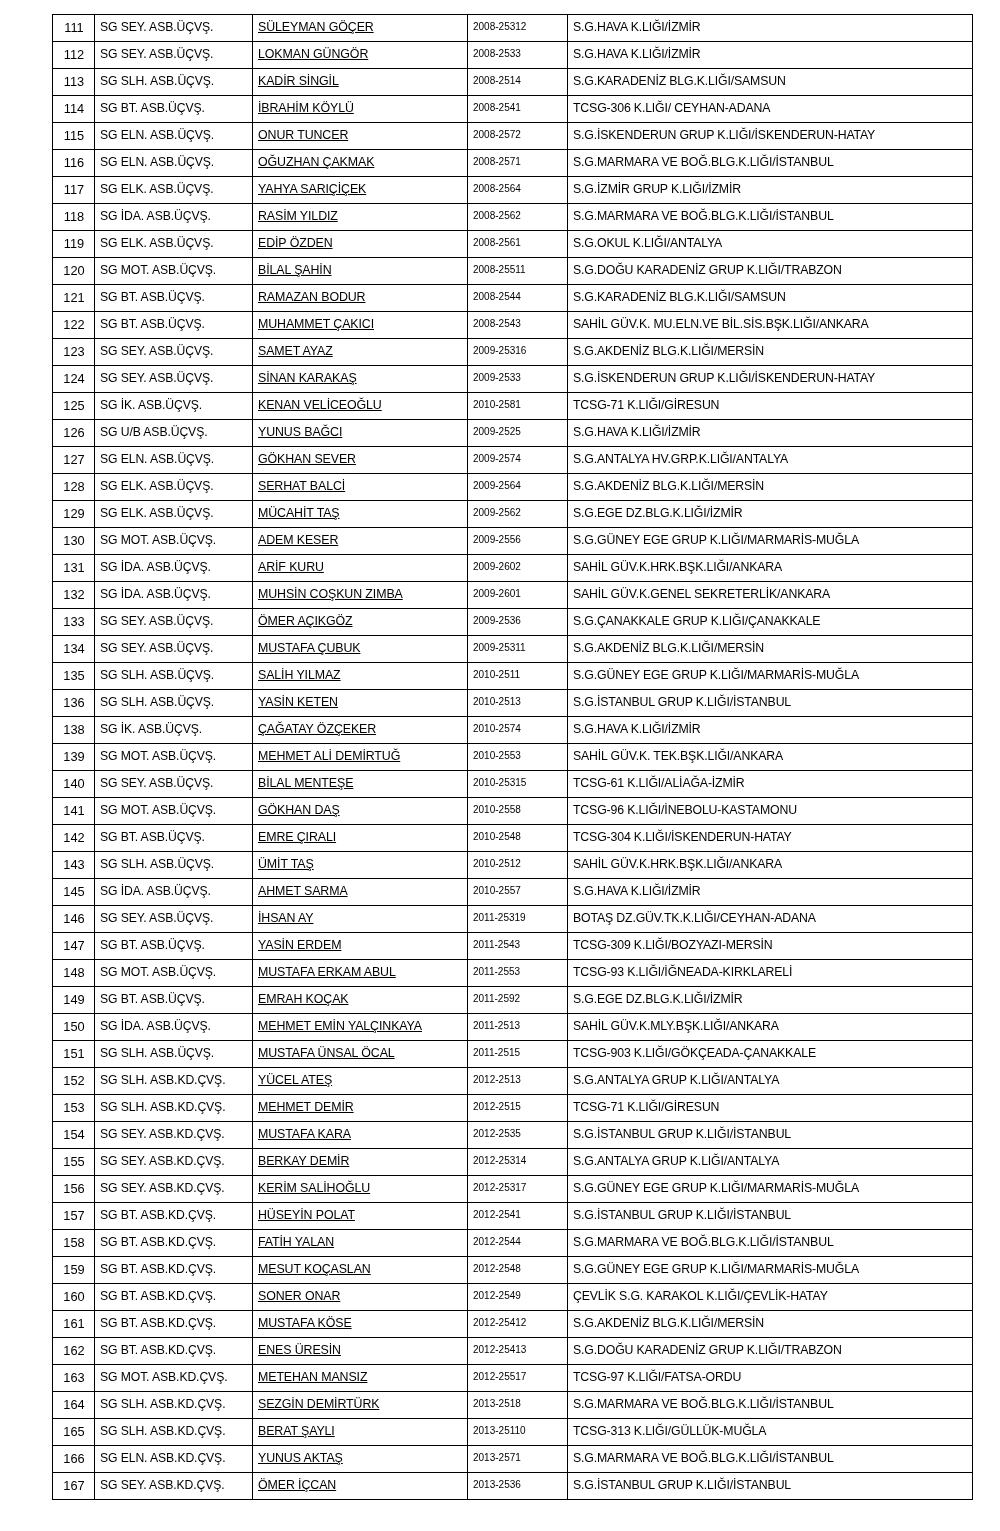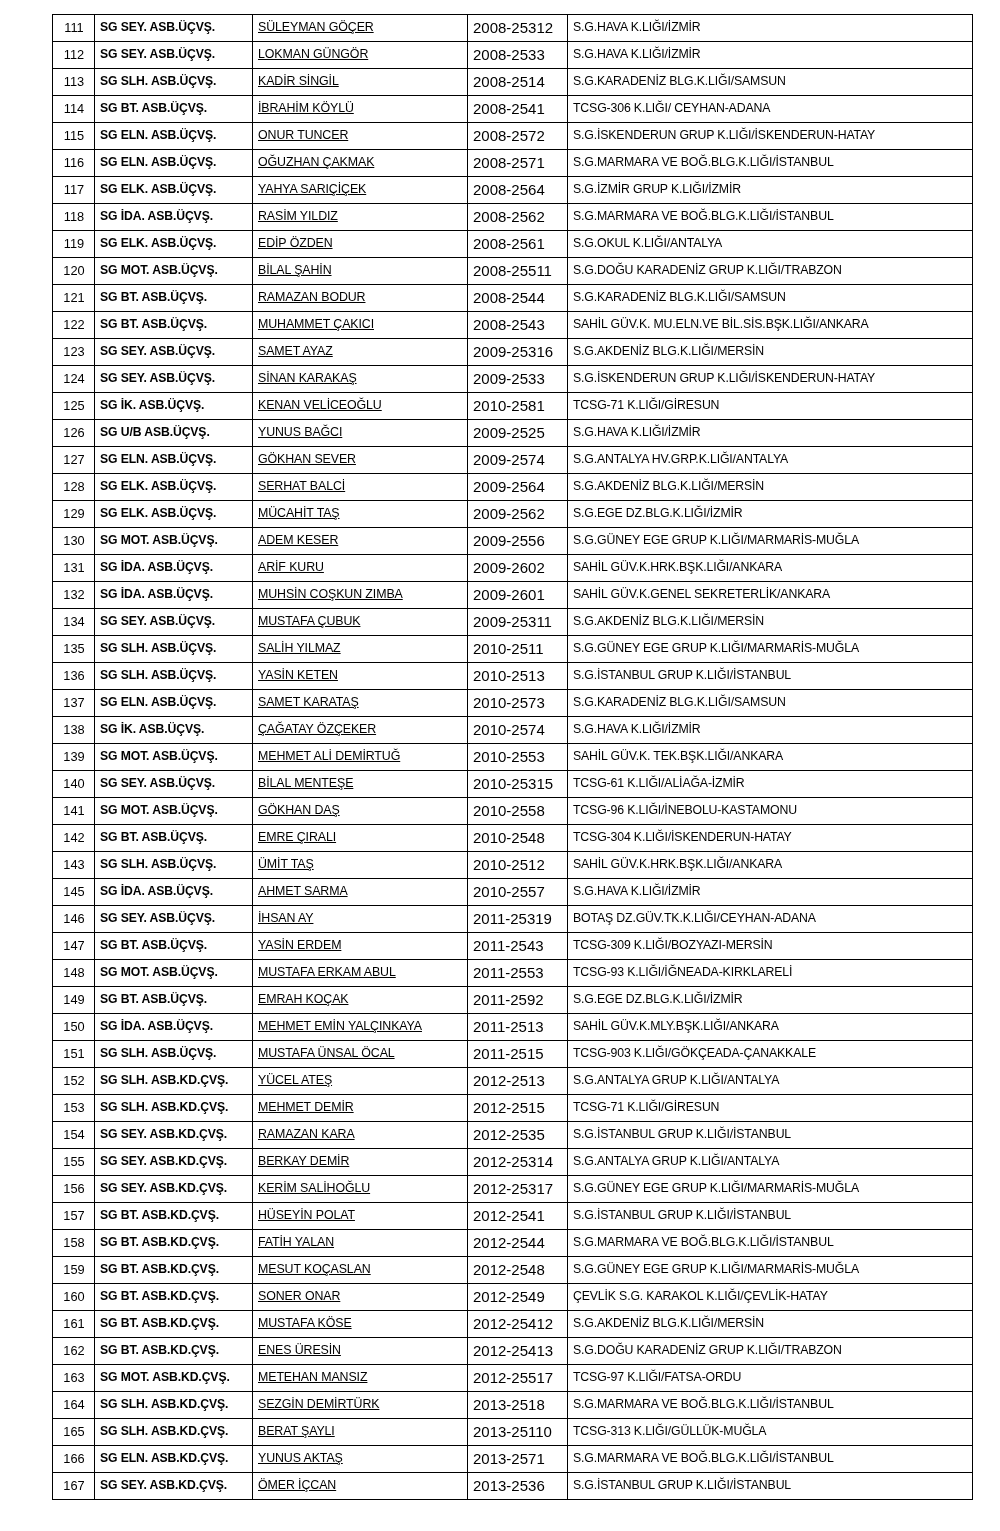--- a/index.html
+++ b/index.html
@@ -42,29 +42,28 @@
   col.c-unit  { width: 405px; }
 
   td.no {
     text-align: center;
     font-size: 12.8px;
     padding: 2px 2px 3px 2px;
   }
   td.rank {
     font-size: 12.2px;
     letter-spacing: -0.1px;
-    font-weight: bold;
   }
   td.name {
     font-size: 12.4px;
     letter-spacing: -0.1px;
     text-decoration: underline;
   }
   td.reg {
-    font-size: 15px;
+    font-size: 10px;
   }
   td.unit {
     font-size: 12.3px;
     letter-spacing: -0.15px;
     margin-left: 36px;
   }
 </style>
 </head>
 <body>
 
@@ -226,20 +225,27 @@
           <td class="unit">SAHİL GÜV.K.HRK.BŞK.LIĞI/ANKARA</td>
         </tr>
         <tr>
           <td class="no">132</td>
           <td class="rank">SG İDA. ASB.ÜÇVŞ.</td>
           <td class="name">MUHSİN COŞKUN ZIMBA</td>
           <td class="reg">2009-2601</td>
           <td class="unit">SAHİL GÜV.K.GENEL SEKRETERLİK/ANKARA</td>
         </tr>
         <tr>
+          <td class="no">133</td>
+          <td class="rank">SG SEY. ASB.ÜÇVŞ.</td>
+          <td class="name">ÖMER AÇIKGÖZ</td>
+          <td class="reg">2009-2536</td>
+          <td class="unit">S.G.ÇANAKKALE GRUP K.LIĞI/ÇANAKKALE</td>
+        </tr>
+        <tr>
           <td class="no">134</td>
           <td class="rank">SG SEY. ASB.ÜÇVŞ.</td>
           <td class="name">MUSTAFA ÇUBUK</td>
           <td class="reg">2009-25311</td>
           <td class="unit">S.G.AKDENİZ BLG.K.LIĞI/MERSİN</td>
         </tr>
         <tr>
           <td class="no">135</td>
           <td class="rank">SG SLH. ASB.ÜÇVŞ.</td>
           <td class="name">SALİH YILMAZ</td>
@@ -247,27 +253,20 @@
           <td class="unit">S.G.GÜNEY EGE GRUP K.LIĞI/MARMARİS-MUĞLA</td>
         </tr>
         <tr>
           <td class="no">136</td>
           <td class="rank">SG SLH. ASB.ÜÇVŞ.</td>
           <td class="name">YASİN KETEN</td>
           <td class="reg">2010-2513</td>
           <td class="unit">S.G.İSTANBUL GRUP K.LIĞI/İSTANBUL</td>
         </tr>
         <tr>
-          <td class="no">137</td>
-          <td class="rank">SG ELN. ASB.ÜÇVŞ.</td>
-          <td class="name">SAMET KARATAŞ</td>
-          <td class="reg">2010-2573</td>
-          <td class="unit">S.G.KARADENİZ BLG.K.LIĞI/SAMSUN</td>
-        </tr>
-        <tr>
           <td class="no">138</td>
           <td class="rank">SG İK. ASB.ÜÇVŞ.</td>
           <td class="name">ÇAĞATAY ÖZÇEKER</td>
           <td class="reg">2010-2574</td>
           <td class="unit">S.G.HAVA K.LIĞI/İZMİR</td>
         </tr>
         <tr>
           <td class="no">139</td>
           <td class="rank">SG MOT. ASB.ÜÇVŞ.</td>
           <td class="name">MEHMET ALİ DEMİRTUĞ</td>
@@ -361,21 +360,21 @@
         <tr>
           <td class="no">153</td>
           <td class="rank">SG SLH. ASB.KD.ÇVŞ.</td>
           <td class="name">MEHMET DEMİR</td>
           <td class="reg">2012-2515</td>
           <td class="unit">TCSG-71 K.LIĞI/GİRESUN</td>
         </tr>
         <tr>
           <td class="no">154</td>
           <td class="rank">SG SEY. ASB.KD.ÇVŞ.</td>
-          <td class="name">RAMAZAN KARA</td>
+          <td class="name">MUSTAFA KARA</td>
           <td class="reg">2012-2535</td>
           <td class="unit">S.G.İSTANBUL GRUP K.LIĞI/İSTANBUL</td>
         </tr>
         <tr>
           <td class="no">155</td>
           <td class="rank">SG SEY. ASB.KD.ÇVŞ.</td>
           <td class="name">BERKAY DEMİR</td>
           <td class="reg">2012-25314</td>
           <td class="unit">S.G.ANTALYA GRUP K.LIĞI/ANTALYA</td>
         </tr>

